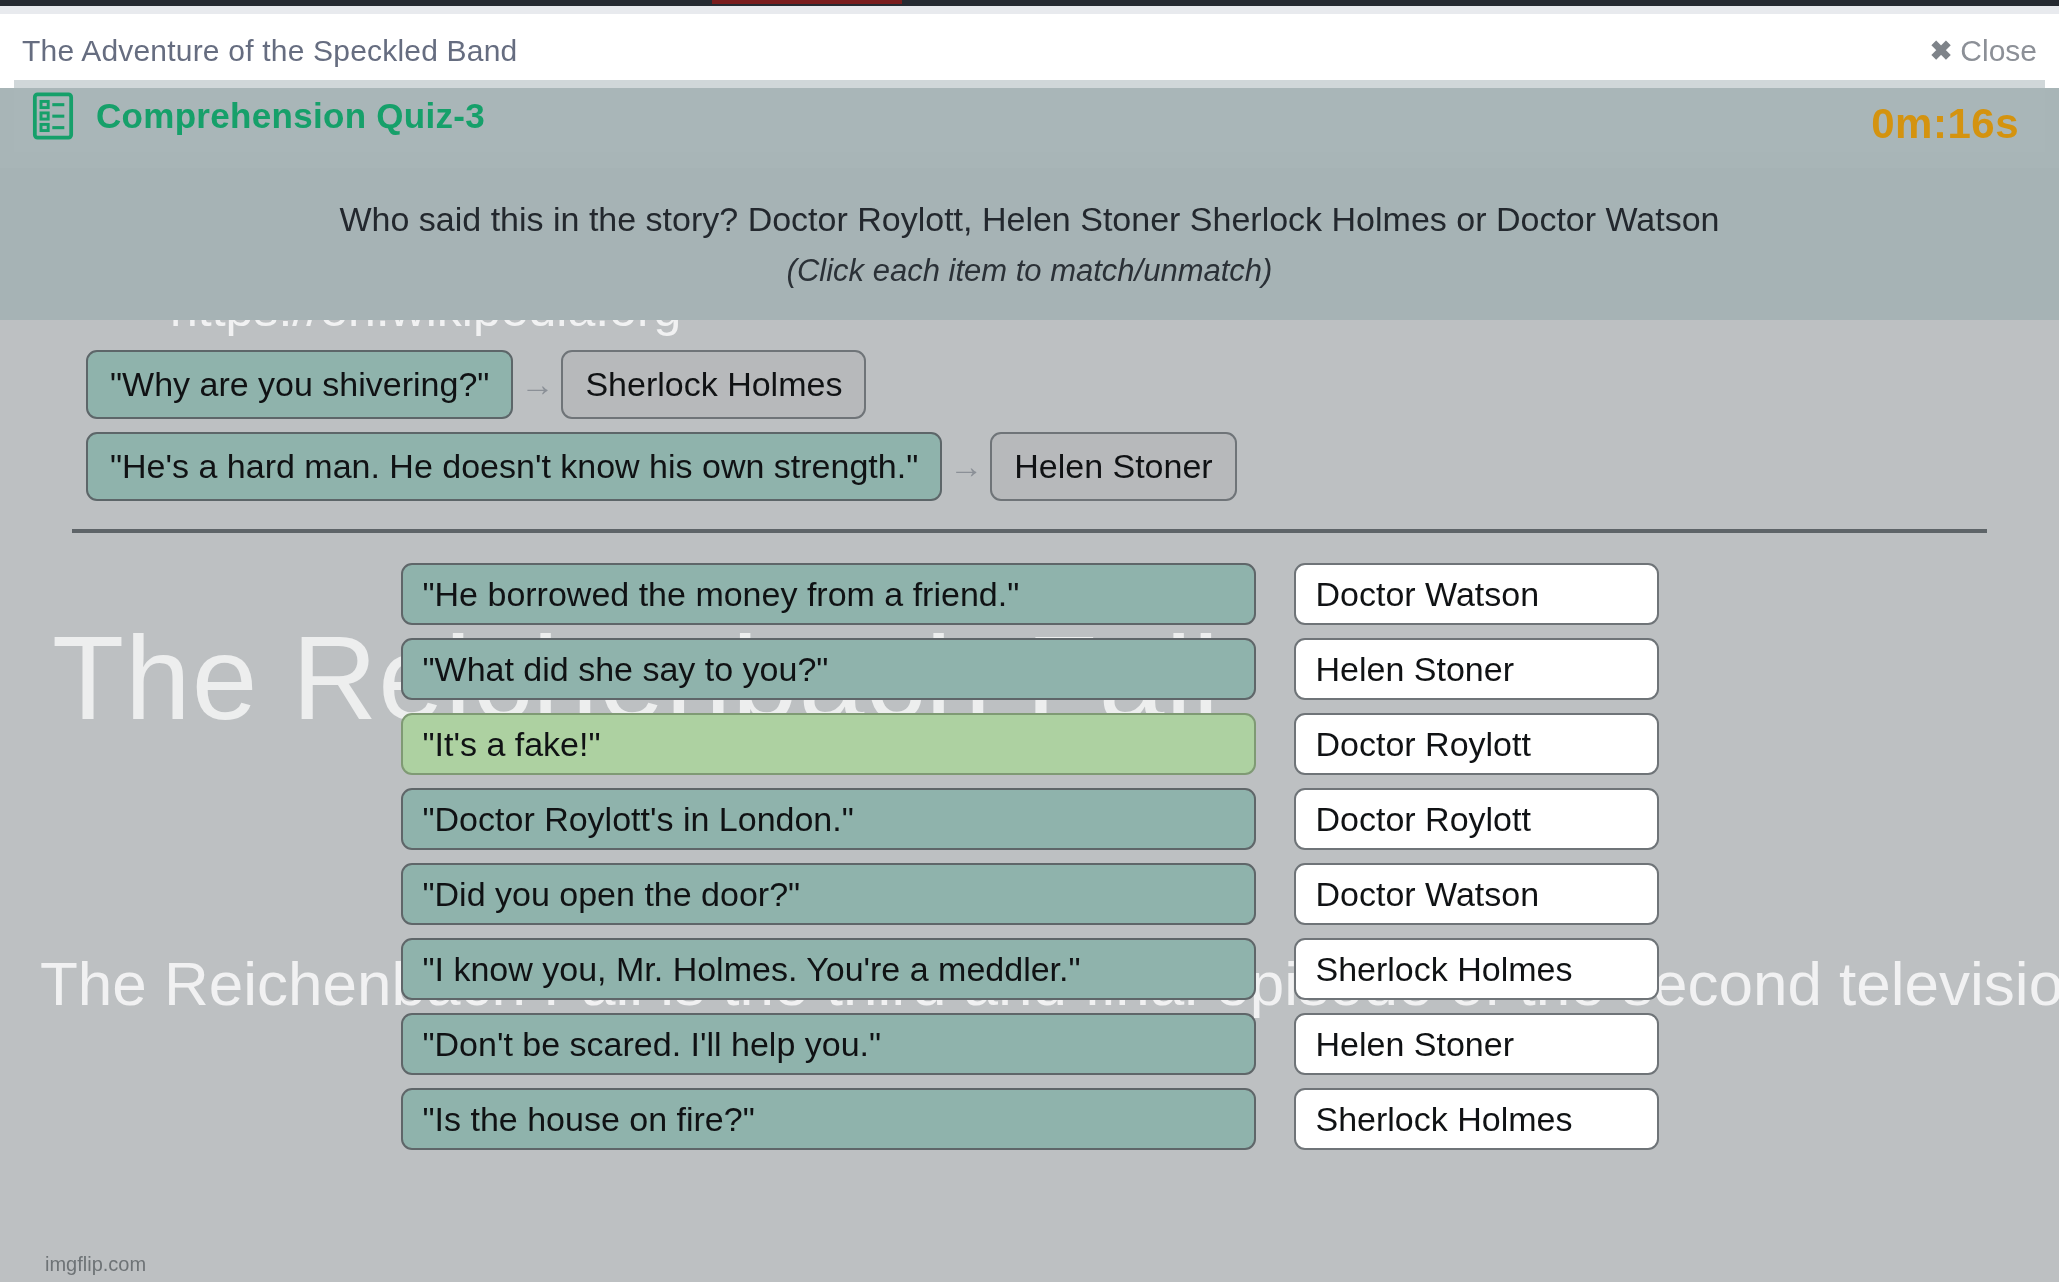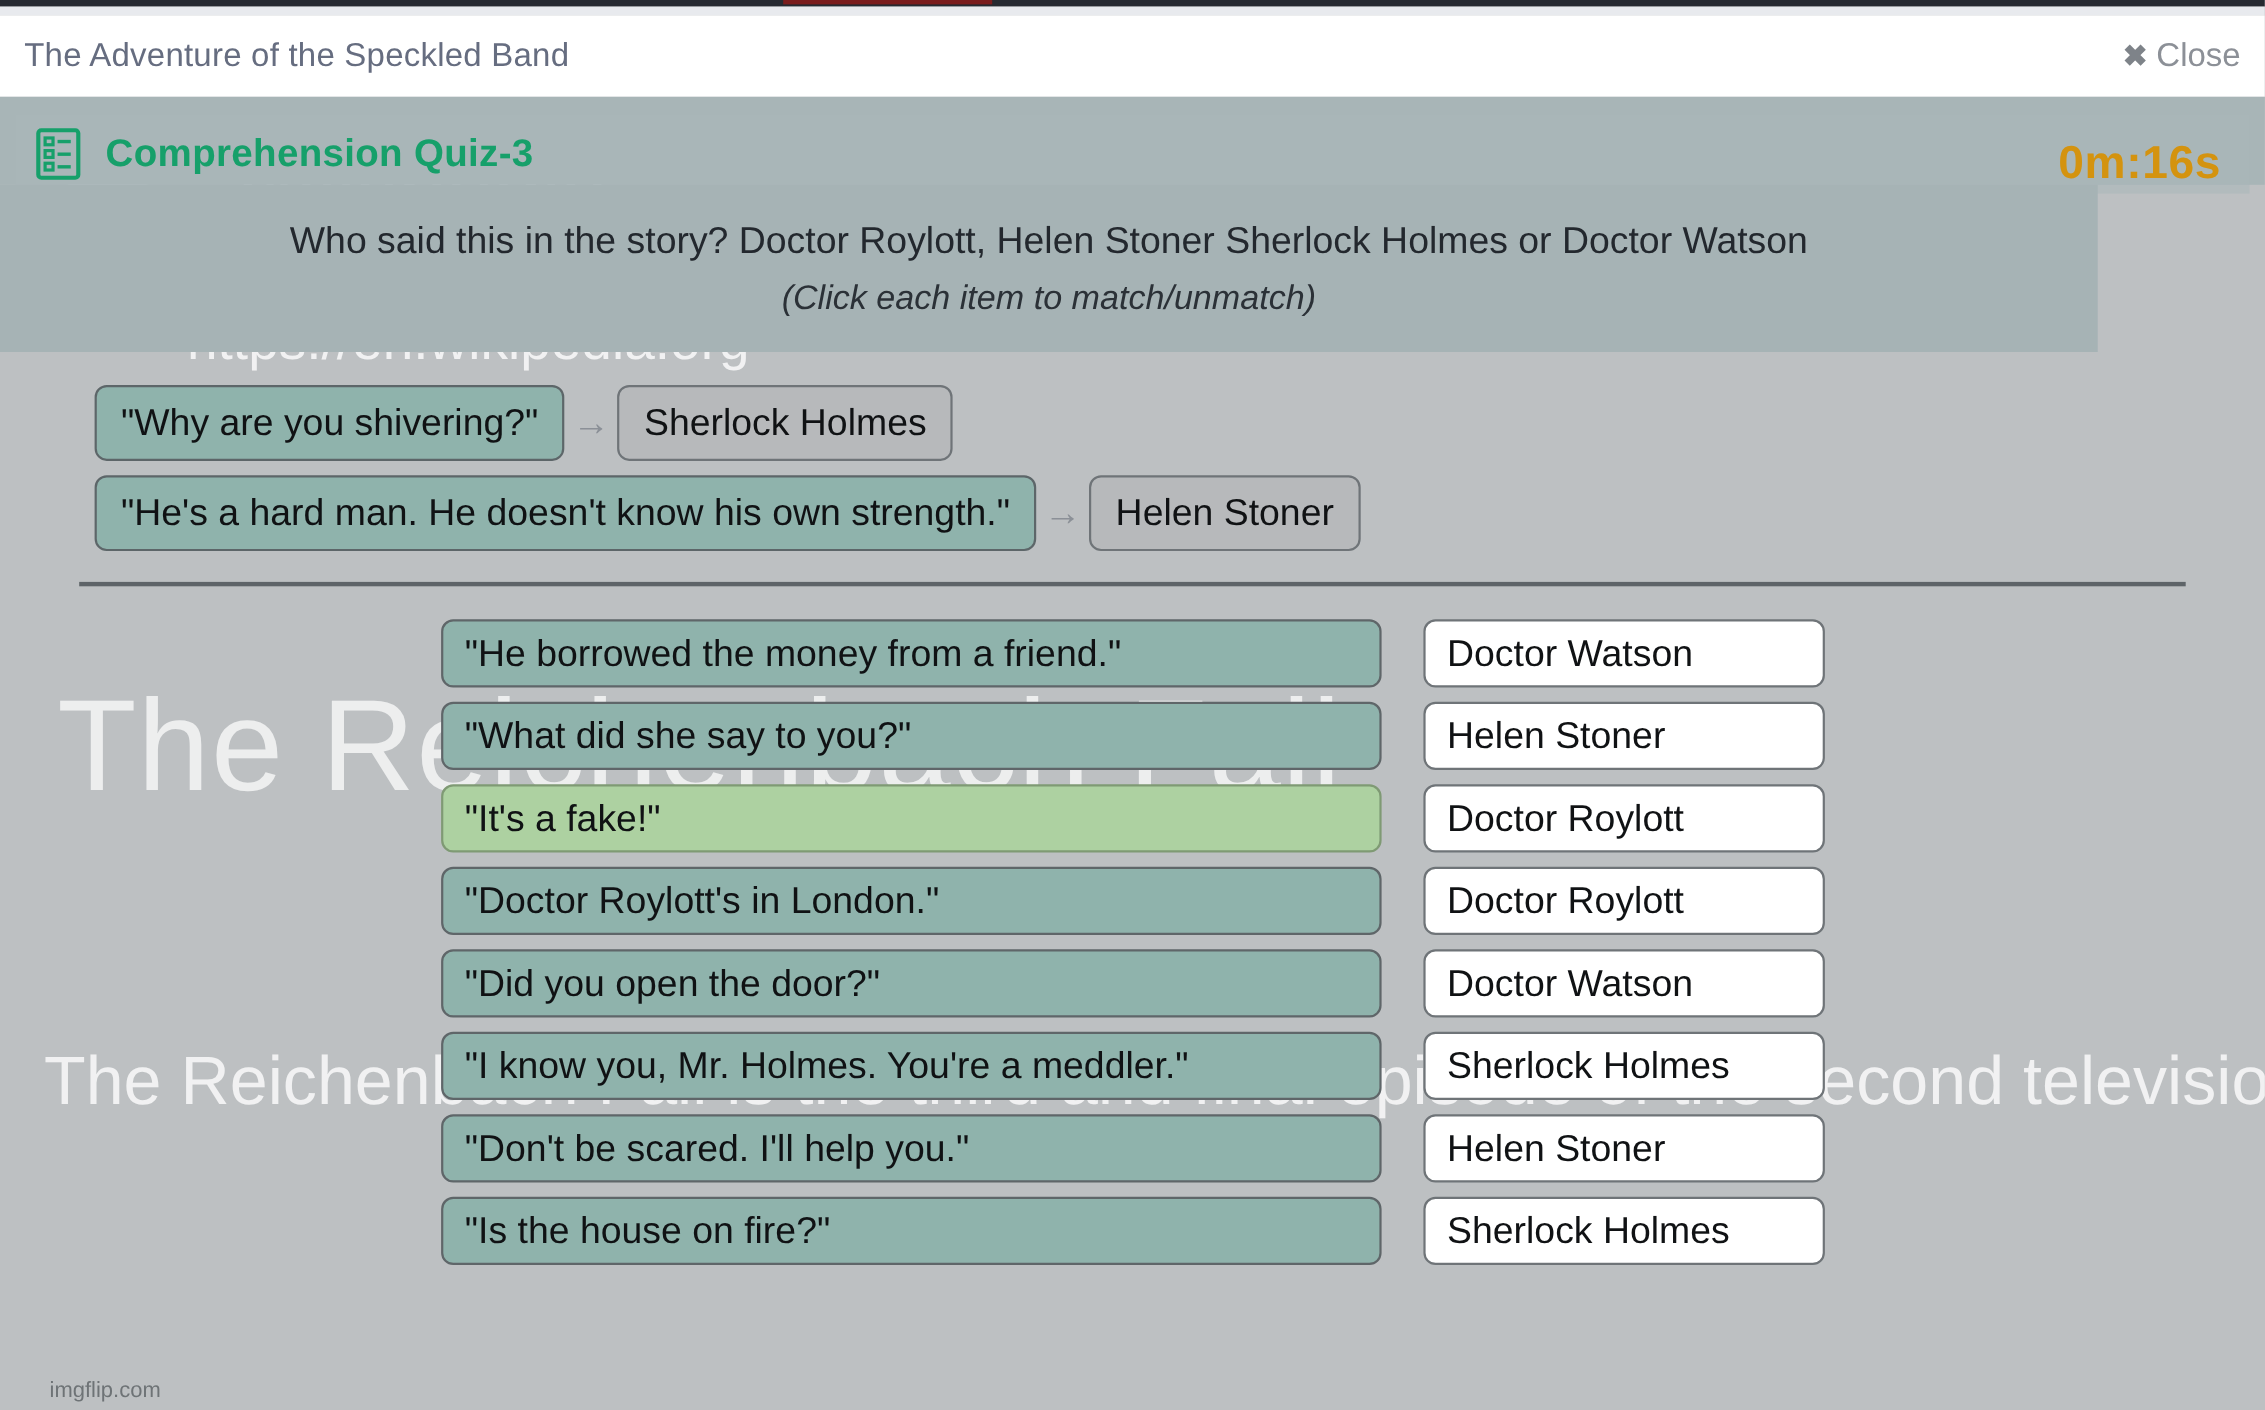--- a/index.html
+++ b/index.html
@@ -130,21 +130,21 @@
     line-height: 1;
   }
 
   
   .quizband {
     position: absolute; left: 0; top: 88px;
     width: 2059px; height: 80px;
     background: #a8b5b7;
   }
   .quizhead {
-    position: absolute; left: 14px; top: 104px;
+    position: absolute; left: 14px; top: 80px;
     width: 2031px; height: 72px;
     background: rgba(170,183,185,0.55);
     display: flex; align-items: center;
     padding: 0 26px 0 18px;
   }
   .quiz-icon { width: 42px; height: 48px; flex: none; }
   .quiz-label {
     font-size: 35px;
     color: #16a06a;
     font-weight: 700;
@@ -156,21 +156,21 @@
     font-size: 42px;
     color: #d4930f;
     font-weight: 700;
     letter-spacing: .5px;
     margin-top: 16px;
   }
 
   
   .qband {
     position: absolute; left: 0; top: 168px;
-    width: 1907px; height: 152px;
+    width: 2059px; height: 152px;
     background: #a6b3b5;
     display: flex; flex-direction: column;
     align-items: center; justify-content: center;
   }
   .qtext {
     font-size: 34px;
     color: #23282e;
     text-align: center;
     line-height: 1.2;
   }

